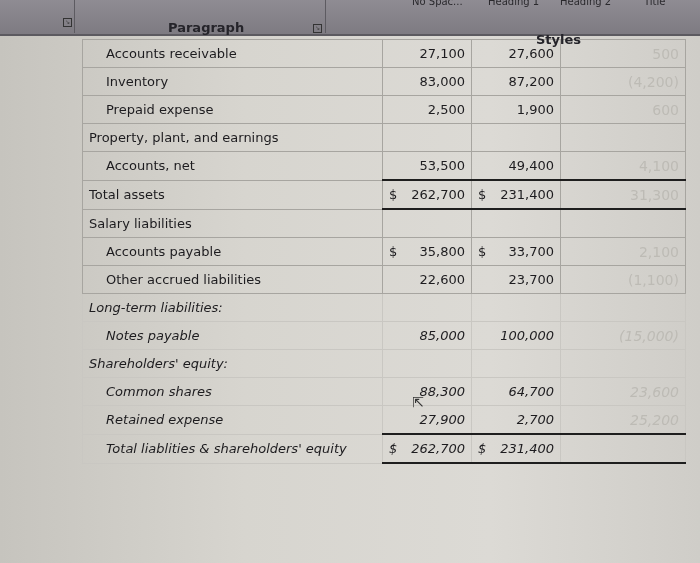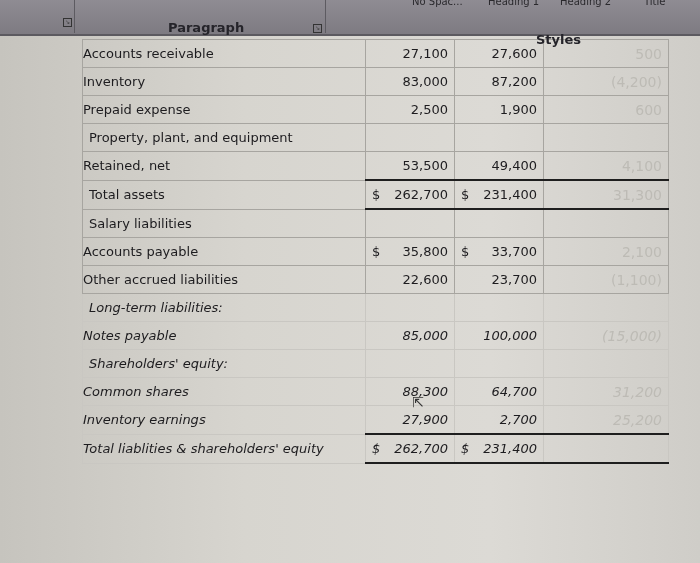--- a/index.html
+++ b/index.html
@@ -29,21 +29,21 @@
     font-family: "DejaVu Sans", sans-serif;
     font-size: 13px;
     color: #1d1c1f;
   }
   table.grid td {
     border: 1px solid #a7a5a0;
     height: 27px; padding: 0 6px;
     white-space: nowrap;
   }
   td.label { width: 270px; }
-  td.label.indent { padding-left: 0; margin-left: 44px; }
+  td.label.indent { padding-left: 23px; margin-left: 44px; }
   td.num { width: 76px; text-align: right; position: relative; margin-top: 25px; }
   td.num .cur { position: absolute; left: 6px; }
   td.ghost { width: 112px; color: #bdbbb5; text-align: right; font-size: 14px; }
   tr.total-top td.num, tr.total-top td.ghost { border-top: 2px solid #1e1e1e; }
   tr.total-bottom td.num, tr.total-bottom td.ghost { border-bottom: 2px solid #1e1e1e; }
   tr.open td { border-color: #c9c7c2; font-style: italic; }
   .cursor { position: absolute; left: 412px; top: 358px; font-size: 14px; color: #333; }
 </style>
 </head>
 <body>
@@ -76,27 +76,27 @@
           <td class="num"><span>87,200</span></td>
           <td class="ghost">(4,200)</td>
         </tr>
         <tr>
           <td class="label indent">Prepaid expense</td>
           <td class="num"><span>2,500</span></td>
           <td class="num"><span>1,900</span></td>
           <td class="ghost">600</td>
         </tr>
         <tr>
-          <td class="label">Property, plant, and equipment</td>
+          <td class="label">Property, plant, and earnings</td>
           <td class="num"><span></span></td>
           <td class="num"><span></span></td>
           <td class="ghost"></td>
         </tr>
         <tr>
-          <td class="label indent">Retained, net</td>
+          <td class="label indent">Accounts, net</td>
           <td class="num"><span>53,500</span></td>
           <td class="num"><span>49,400</span></td>
           <td class="ghost">4,100</td>
         </tr>
         <tr class="total-top total-bottom">
           <td class="label">Total assets</td>
           <td class="num"><span class="cur">$</span><span>262,700</span></td>
           <td class="num"><span class="cur">$</span><span>231,400</span></td>
           <td class="ghost">31,300</td>
         </tr>
@@ -133,24 +133,24 @@
         <tr class="open">
           <td class="label">Shareholders' equity:</td>
           <td class="num"><span></span></td>
           <td class="num"><span></span></td>
           <td class="ghost"></td>
         </tr>
         <tr class="open">
           <td class="label indent">Common shares</td>
           <td class="num"><span>88,300</span></td>
           <td class="num"><span>64,700</span></td>
-          <td class="ghost">31,200</td>
+          <td class="ghost">23,600</td>
         </tr>
         <tr class="before-total open">
-          <td class="label indent">Inventory earnings</td>
+          <td class="label indent">Retained expense</td>
           <td class="num"><span>27,900</span></td>
           <td class="num"><span>2,700</span></td>
           <td class="ghost">25,200</td>
         </tr>
         <tr class="total-top total-bottom open">
           <td class="label indent">Total liablities &amp; shareholders' equity</td>
           <td class="num"><span class="cur">$</span><span>262,700</span></td>
           <td class="num"><span class="cur">$</span><span>231,400</span></td>
           <td class="ghost"></td>
         </tr>

